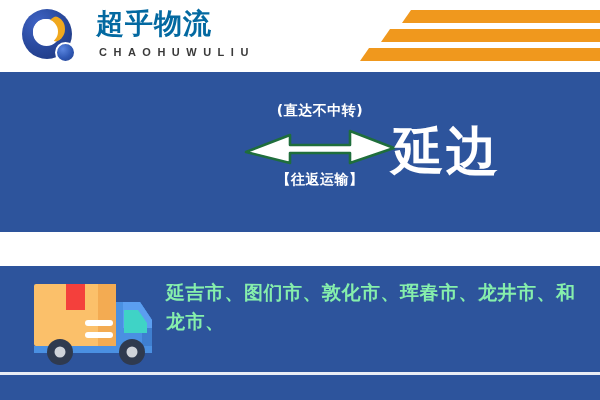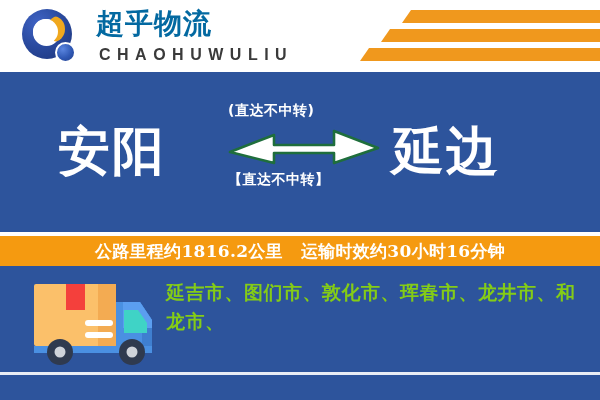--- a/index.html
+++ b/index.html
@@ -74,21 +74,21 @@
     font-family: "DejaVu Sans", "Liberation Sans", sans-serif;
     font-size: 28px;
     font-weight: bold;
     color: #0369a1;
     letter-spacing: 1px;
     white-space: nowrap;
   }
   .brand-en {
     position: absolute;
     left: 99px; top: 46px;
-    font-size: 16px;
+    font-size: 11px;
     font-weight: bold;
     color: #3a3a3a;
     letter-spacing: 6.5px;
     white-space: nowrap;
   }
   .stripes {
     position: absolute;
     right: 0; top: 8px;
     width: 250px; height: 58px;
   }
@@ -118,23 +118,23 @@
     font-weight: bold;
     color: #ffffff;
     letter-spacing: 2px;
     white-space: nowrap;
   }
   .city.origin { left: 58px; }
   .city.dest  { left: 392px; text-align: center; }
 
   .mid {
     position: absolute;
-    left: 228px; top: 30px;
+    left: 244px; top: 30px;
     width: 152px;
-    text-align: left;
+    text-align: center;
   }
   .mid-top, .mid-bottom {
     font-family: "DejaVu Sans", "Liberation Sans", sans-serif;
     font-size: 14px;
     font-weight: bold;
     color: #ffffff;
     white-space: nowrap;
     letter-spacing: 0.5px;
   }
   .arrow-wrap {
@@ -178,21 +178,21 @@
     width: 600px; height: 3px;
     background: #e9edf5;
   }
   .cities-text {
     position: absolute;
     left: 166px; top: 12px;
     width: 418px;
     font-family: "DejaVu Serif", "Liberation Serif", serif;
     font-size: 19px;
     font-weight: bold;
-    color: #84cc16;
+    color: #86efac;
     line-height: 29px;
     letter-spacing: 0.5px;
   }
 
   
   .truck {
     position: absolute;
     left: 28px; top: 10px;
     width: 130px; height: 92px;
   }
@@ -218,42 +218,36 @@
 
     <div class="stripes">
       <div class="stripe s1"></div>
       <div class="stripe s2"></div>
       <div class="stripe s3"></div>
     </div>
   </div>
 
   <div class="route-panel">
 
-    <div class="city origin">安阳</div>
 
     <div class="mid">
       <div class="mid-top">(直达不中转)</div>
 
       <div class="arrow-wrap">
         <svg width="152" height="42" viewBox="0 0 152 42">
           <path d="M 2 27 L 46 10 L 46 20 L 106 20 L 106 6 L 150 23 L 106 38 L 106 28 L 46 28 L 46 38 Z" fill="#ffffff" stroke="#1f6e3c" stroke-width="2.6" stroke-linejoin="round"></path>
         </svg>
       </div>
 
-      <div class="mid-bottom">【直达不中转】</div>
+      <div class="mid-bottom">【往返运输】</div>
     </div>
 
     <div class="city dest">延边</div>
   </div>
 
-  <div class="info-bar">
-    <div class="info-text">公路里程约1816.2公里</div>
-    <span class="info-gap"></span>
-    <div class="info-text">运输时效约30小时16分钟</div>
-  </div>
 
   <div class="bottom-panel">
 
     <div class="truck">
       <svg width="130" height="92" viewBox="0 0 130 92">
 
         <rect x="6" y="8" width="82" height="62" rx="2" fill="#fbc06a"></rect>
         <rect x="70" y="8" width="18" height="62" fill="#f3ab52"></rect>
 
         <rect x="38" y="8" width="19" height="26" fill="#f4403c"></rect>

